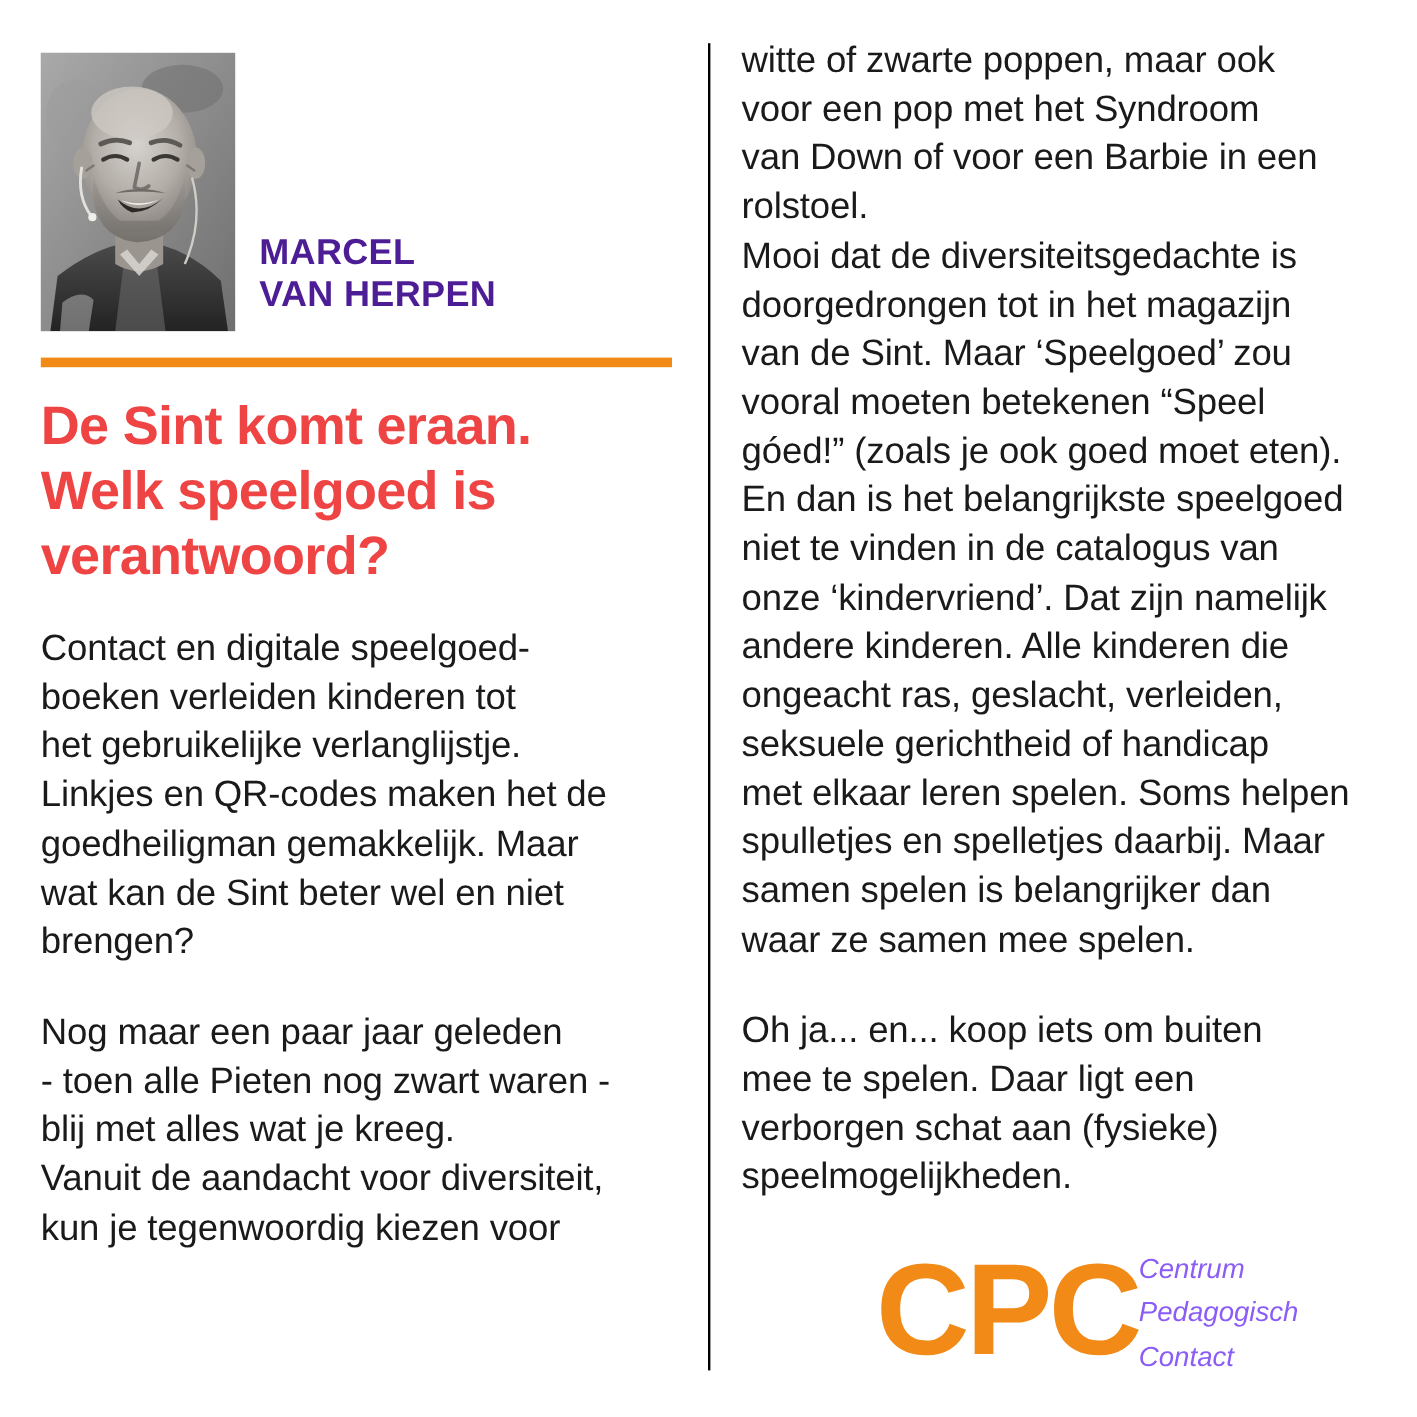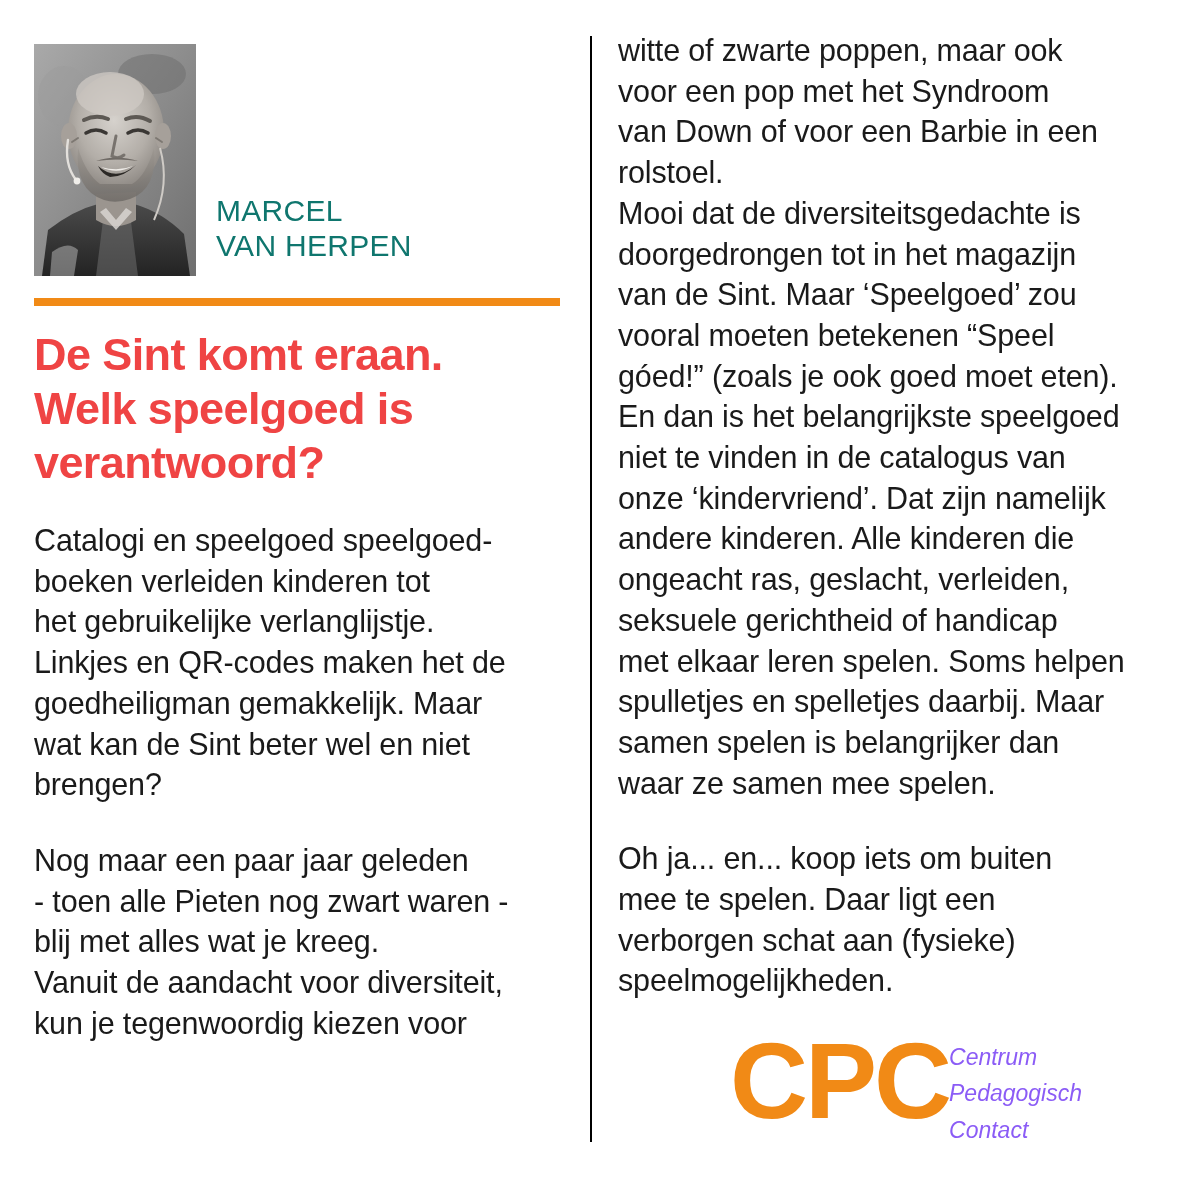--- a/index.html
+++ b/index.html
@@ -53,24 +53,24 @@
     position: relative;
     overflow: hidden;
     background: #8e8e8e;
   }
   .portrait svg { display: block; width: 100%; height: 100%; }
 
   .byline-name {
     margin-left: 20px;
     padding-bottom: 12px;
     font-size: 30px;
-    font-weight: 400;
+    font-weight: 700;
     line-height: 1.16;
     letter-spacing: 0.3px;
-    color: #0f766e;
+    color: #4c1d95;
   }
   .byline-name div { white-space: nowrap; }
 
   .rule-orange {
     margin-top: 22px;
     width: 526px;
     height: 8px;
     background: #F18A16;
   }
 
@@ -103,21 +103,21 @@
     top: 30px;
     width: 540px;
   }
 
   
   .logo {
     position: absolute;
     left: 730px;
     top: 1035px;
     display: flex;
-    align-items: flex-start;
+    align-items: center;
   }
   .logo-mark {
     font-size: 108px;
     font-weight: 700;
     letter-spacing: -3px;
     line-height: 0.86;
     color: #F18A16;
   }
   .logo-tagline {
     margin-top: 4px;
@@ -215,21 +215,21 @@
     <div class="rule-orange"></div>
 
     <div class="headline">
       <div>De Sint komt eraan.</div>
       <div>Welk speelgoed is</div>
       <div>verantwoord?</div>
     </div>
 
     <div class="body-col">
       <p>
-        <span>Catalogi en speelgoed speelgoed-</span>
+        <span>Contact en digitale speelgoed-</span>
         <span>boeken verleiden kinderen tot</span>
         <span>het gebruikelijke verlanglijstje.</span>
         <span>Linkjes en QR-codes maken het de</span>
         <span>goedheiligman gemakkelijk. Maar</span>
         <span>wat kan de Sint beter wel en niet</span>
         <span>brengen?</span>
       </p>
       <p>
         <span>Nog maar een paar jaar geleden</span>
         <span>- toen alle Pieten nog zwart waren -</span>

